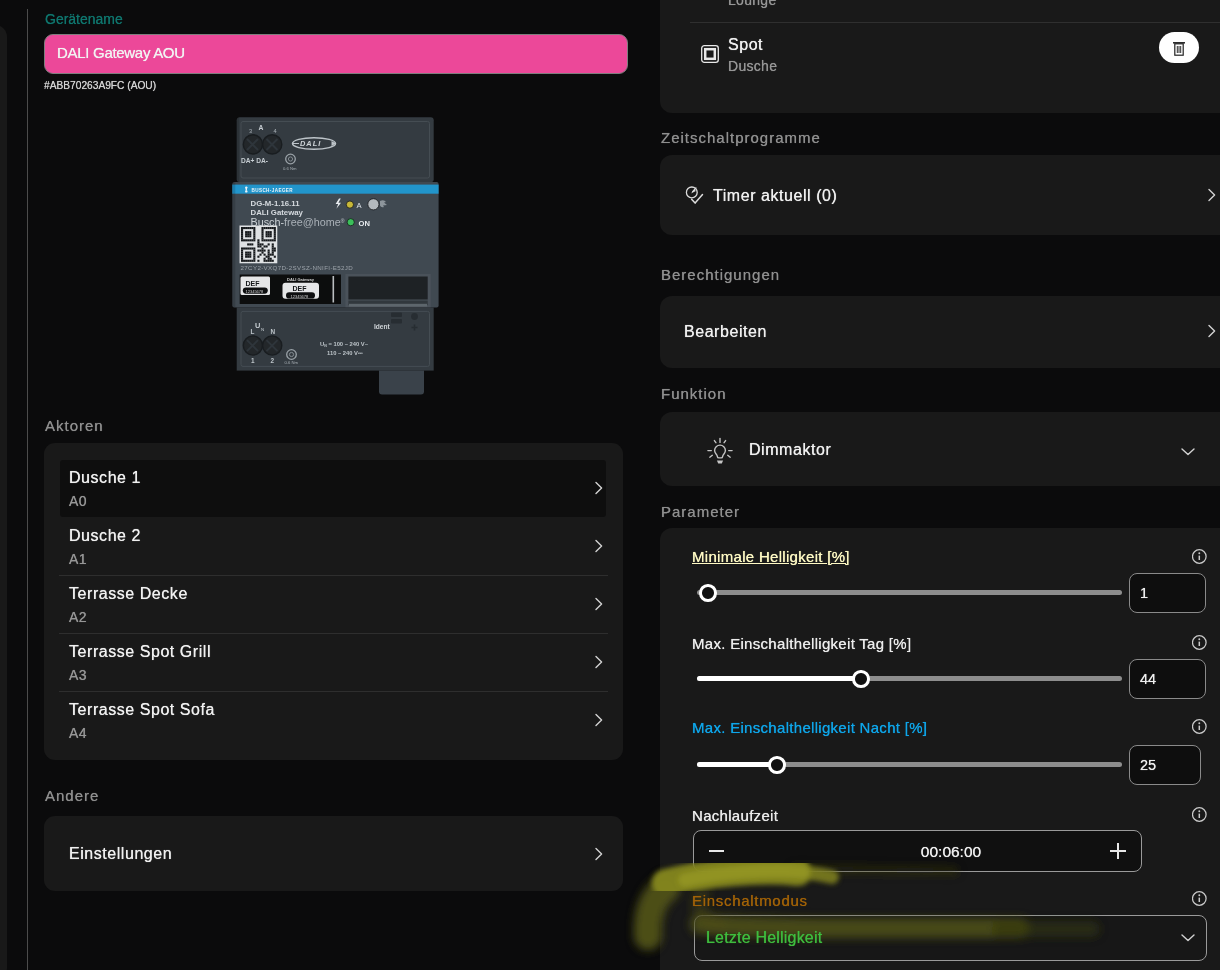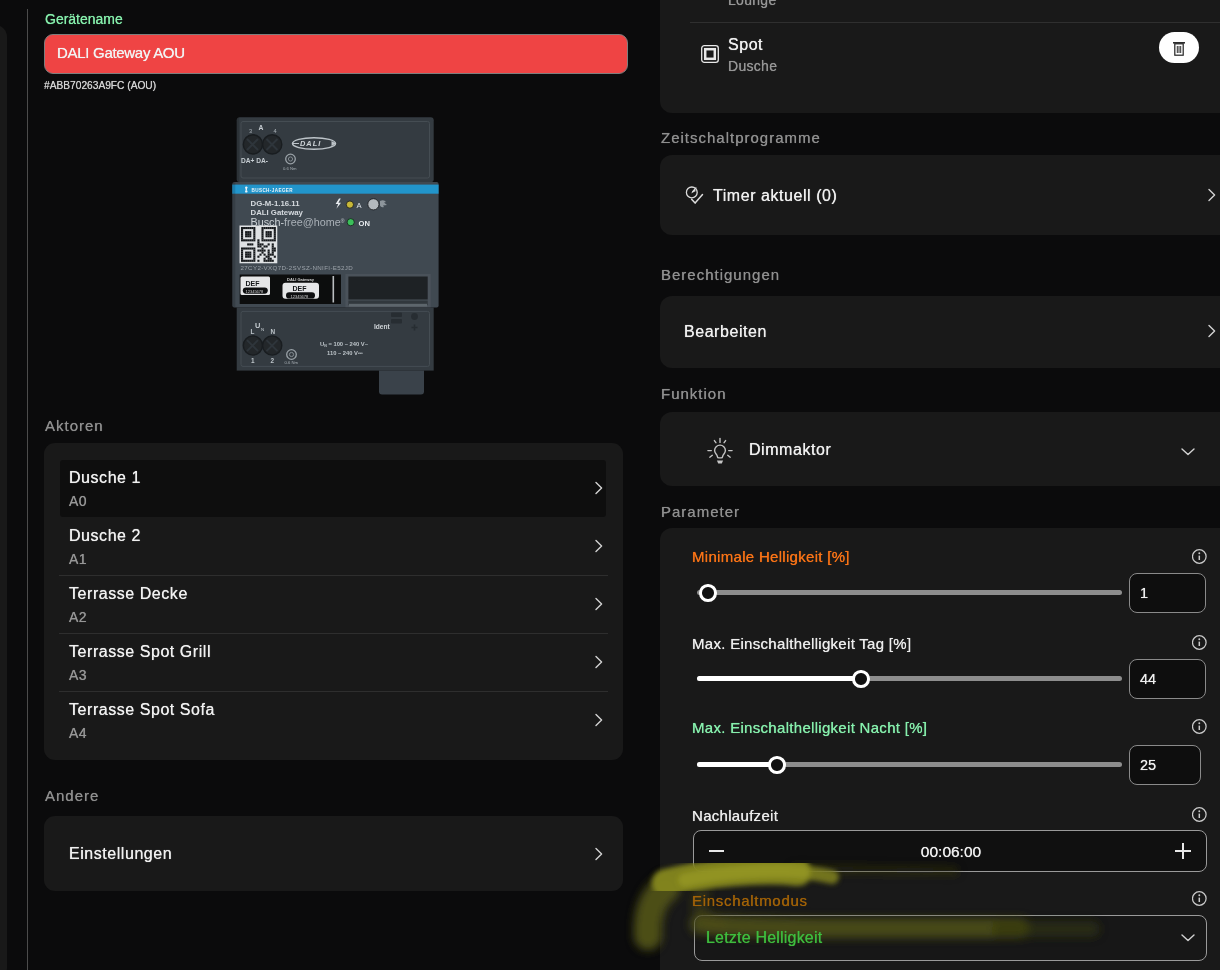--- a/index.html
+++ b/index.html
@@ -18,22 +18,22 @@
     background:#0e0e0e; color:#efefef; font-size:14.5px; }
 </style>
 </head>
 <body>
 <div id="stage">
 
   <div class="abs" style="left:-20px;top:25px;width:27px;height:955px;border-radius:12px;background:#191919;"></div>
 
   <div class="abs" style="left:27px;top:9px;width:1px;height:961px;background:#4c4c4c;"></div>
 
-  <div class="abs" style="left:45px;top:11px;font-size:14px;color:#86efac;">Gerätename</div>
-  <div class="abs" style="left:44px;top:34px;width:584px;height:40px;border:1.4px solid #7e7e7e;border-radius:9px;background:#ef4444;">
+  <div class="abs" style="left:45px;top:11px;font-size:14px;color:#0f766e;">Gerätename</div>
+  <div class="abs" style="left:44px;top:34px;width:584px;height:40px;border:1.4px solid #7e7e7e;border-radius:9px;background:#ec4899;">
     <div style="position:absolute;left:12px;top:9px;font-size:15px;letter-spacing:-0.3px;color:#f2f2f2;">DALI Gateway AOU</div>
   </div>
   <div class="abs" style="left:44px;top:80px;font-size:10.2px;color:#d2d2d2;">#ABB70263A9FC (AOU)</div>
 
   <svg id="device" class="abs" style="left:228px;top:113px;filter:blur(0.55px) saturate(0.95);" width="214" height="286" viewBox="0 0 214 286">
 
     <rect x="8.7" y="4.3" width="197" height="65" rx="3" fill="#343b41"></rect>
       <rect x="13" y="8.5" width="188.5" height="56.5" rx="2" fill="none" stroke="#454d53" stroke-width="1"></rect>
     <g>
       <circle cx="24.9" cy="31.4" r="9.6" fill="#23272a" stroke="#191d20" stroke-width="1.4"></circle>
@@ -365,45 +365,45 @@
     <path d="M12.9 28.4 h6.2 l-1.3 3.1 h-3.6 Z" fill="#c4c4c4"></path>
   </svg>
   <div class="title" style="left:749px;top:441px;">Dimmaktor</div>
   <svg class="chev" style="left:1181px;top:448px;" width="14" height="8">
       <polyline points="1,1 7,6.6 13,1" fill="none" stroke="#d2d2d2" stroke-width="1.4" stroke-linejoin="round" stroke-linecap="round"></polyline>
     </svg>
 
   <div class="hdr" style="left:661px;top:503px;">Parameter</div>
   <div class="card" style="left:660px;top:528px;width:600px;height:470px;"></div>
 
-  <div class="abs" style="left:692px;top:548px;font-size:15px;letter-spacing:0.3px;color:#f97316;">Minimale Helligkeit [%]</div>
+  <div class="abs" style="left:692px;top:548px;font-size:15px;letter-spacing:0.3px;color:#fef9c3;text-decoration:underline;">Minimale Helligkeit [%]</div>
   <div class="abs" style="left:697px;top:590px;width:425px;height:5px;border-radius:2.5px;background:#8d8d8d;"></div>
   <div class="abs" style="left:699px;top:584px;width:17.5px;height:17.5px;border-radius:50%;border:3.2px solid #ffffff;background:#101010;"></div>
   <div class="ibox" style="left:1129px;top:573px;width:77px;height:40px;">
       <span style="position:absolute;left:10px;top:11px;">1</span>
     </div>
 
   <div class="abs" style="left:692px;top:635px;font-size:15px;letter-spacing:0.3px;color:#ececec;">Max. Einschalthelligkeit Tag [%]</div>
   <div class="abs" style="left:697px;top:676px;width:425px;height:5px;border-radius:2.5px;background:#8d8d8d;"></div>
   <div class="abs" style="left:697px;top:676px;width:164px;height:5px;border-radius:2.5px;background:#ffffff;"></div>
   <div class="abs" style="left:852px;top:670px;width:17.5px;height:17.5px;border-radius:50%;border:3.2px solid #ffffff;background:#101010;"></div>
   <div class="ibox" style="left:1129px;top:659px;width:77px;height:40px;">
       <span style="position:absolute;left:10px;top:11px;">44</span>
     </div>
 
-  <div class="abs" style="left:692px;top:719px;font-size:15px;letter-spacing:0.3px;color:#86efac;">Max. Einschalthelligkeit Nacht [%]</div>
+  <div class="abs" style="left:692px;top:719px;font-size:15px;letter-spacing:0.3px;color:#0ea5e9;">Max. Einschalthelligkeit Nacht [%]</div>
   <div class="abs" style="left:697px;top:762px;width:425px;height:5px;border-radius:2.5px;background:#8d8d8d;"></div>
   <div class="abs" style="left:697px;top:762px;width:80px;height:5px;border-radius:2.5px;background:#ffffff;"></div>
   <div class="abs" style="left:768px;top:756px;width:17.5px;height:17.5px;border-radius:50%;border:3.2px solid #ffffff;background:#101010;"></div>
   <div class="ibox" style="left:1129px;top:745px;width:72px;height:40px;">
       <span style="position:absolute;left:10px;top:11px;">25</span>
     </div>
 
   <div class="abs" style="left:692px;top:807px;font-size:15px;letter-spacing:0.3px;color:#ececec;">Nachlaufzeit</div>
-  <div class="abs" style="left:693px;top:830px;width:514px;height:42px;border:1.4px solid #9a9a9a;border-radius:8px;background:#101010;">
+  <div class="abs" style="left:693px;top:830px;width:449px;height:42px;border:1.4px solid #9a9a9a;border-radius:8px;background:#101010;">
     <div style="position:absolute;left:15px;top:19px;width:15px;height:2.2px;background:#e8e8e8;"></div>
     <div style="position:absolute;left:0;top:12px;width:514px;text-align:center;font-size:15.5px;color:#f0f0f0;">00:06:00</div>
     <div style="position:absolute;right:15px;top:19px;width:16px;height:2.2px;background:#e8e8e8;"></div>
     <div style="position:absolute;right:22px;top:12px;width:2.2px;height:16px;background:#e8e8e8;"></div>
   </div>
 
   <div class="abs" style="left:694px;top:915px;width:513px;height:46px;border:1.4px solid #9a9a9a;border-radius:8px;background:rgba(20,20,20,0.4);"></div>
 
   <svg class="abs" style="left:600px;top:830px;" width="560" height="140" viewBox="0 0 560 140">
     <defs>

